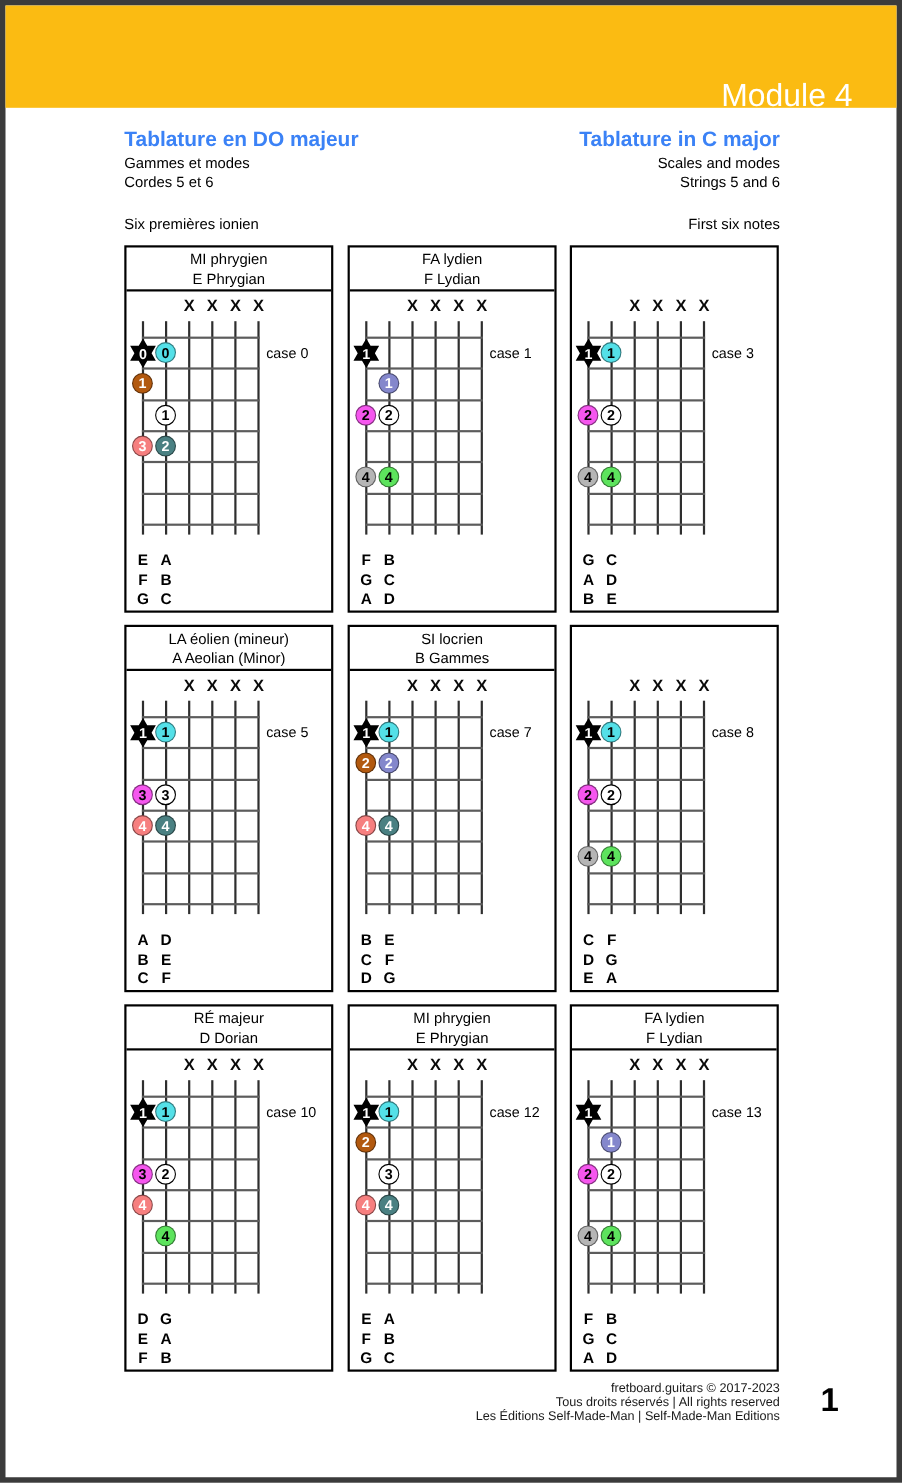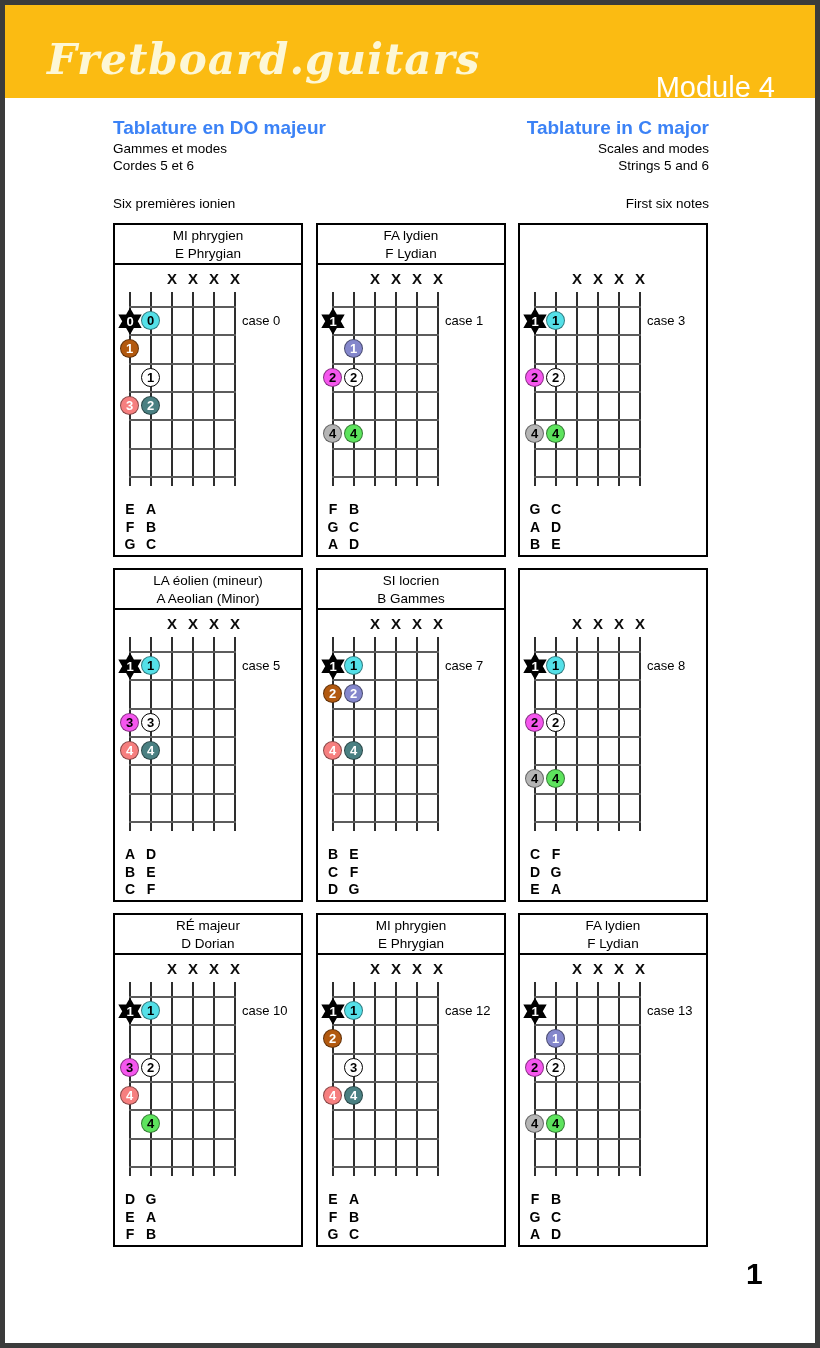--- a/index.html
+++ b/index.html
@@ -36,21 +36,20 @@
              font-weight:bold; font-size:14px; line-height:17.5px; color:#000; }
   .footer { position:absolute; right:111px; top:1256px; text-align:right;
             font-size:11.5px; line-height:13px; color:#1a1a1a; }
   .pagenum { position:absolute; left:746px; top:1257px; font-weight:bold; font-size:30px; color:#000; }
 </style>
 </head>
 <body>
 
 <div class="page">
   <div class="banner" style="background: rgb(251, 187, 18);">
-    <div class="brand" style="color: rgb(253, 247, 214);">Fretboard.guitars</div>
     <div class="module" style="color: rgb(255, 255, 255);">Module 4</div>
   </div>
 
   <div class="tblock fr">
     <h1>Tablature en DO majeur</h1>
     <div class="sub">Gammes et modes</div>
     <div class="sub">Cordes 5 et 6</div>
   </div>
   <div class="tblock en">
     <h1>Tablature in C major</h1>
@@ -408,14 +407,19 @@
           <div>A</div>
         </div>
         <div class="notecol" style="left: 25px;">
           <div>B</div>
           <div>C</div>
           <div>D</div>
         </div>
       </div>
     </div>
 
+  <div class="footer">
+    <div>fretboard.guitars © 2017-2023</div>
+    <div>Tous droits réservés | All rights reserved</div>
+    <div>Les Éditions Self-Made-Man | Self-Made-Man Editions</div>
+  </div>
   <div class="pagenum">1</div>
 </div>
 
 </body></html>

